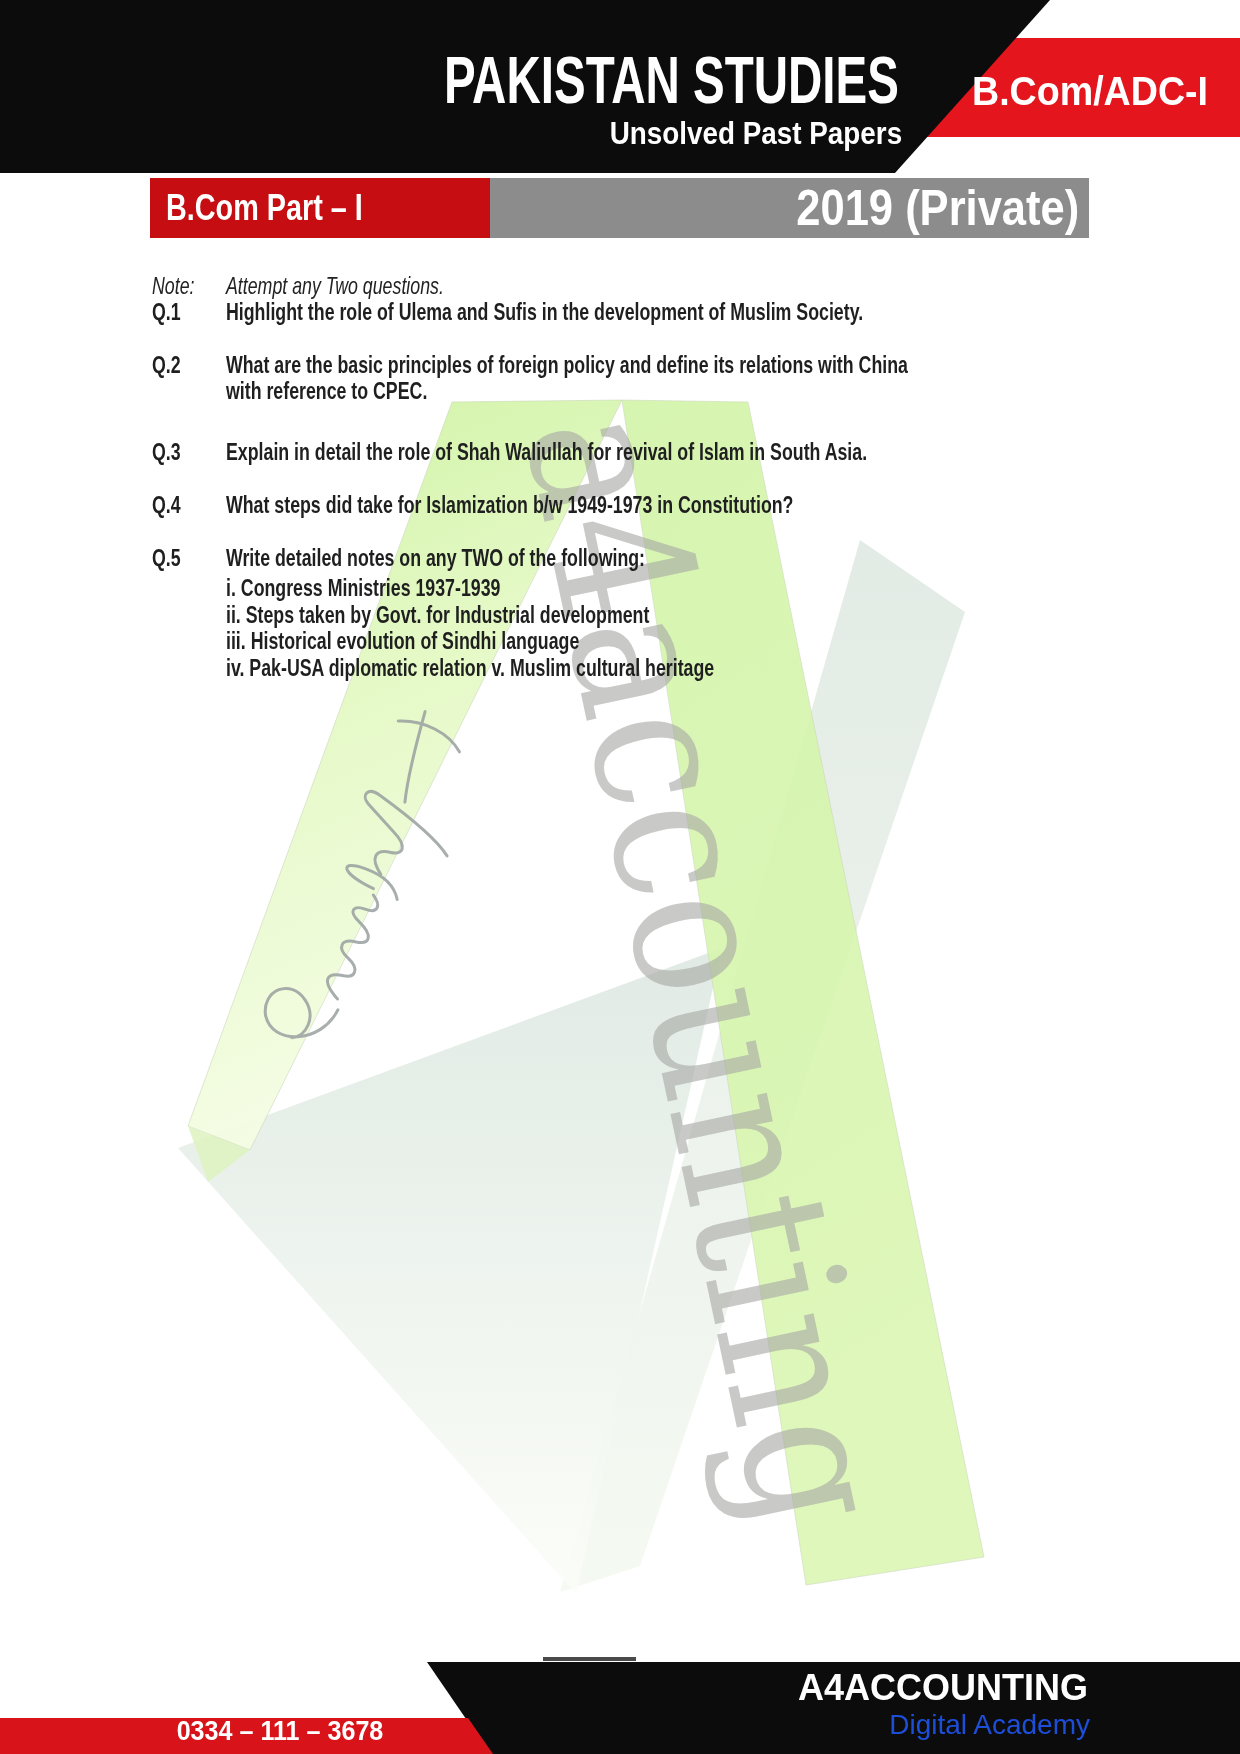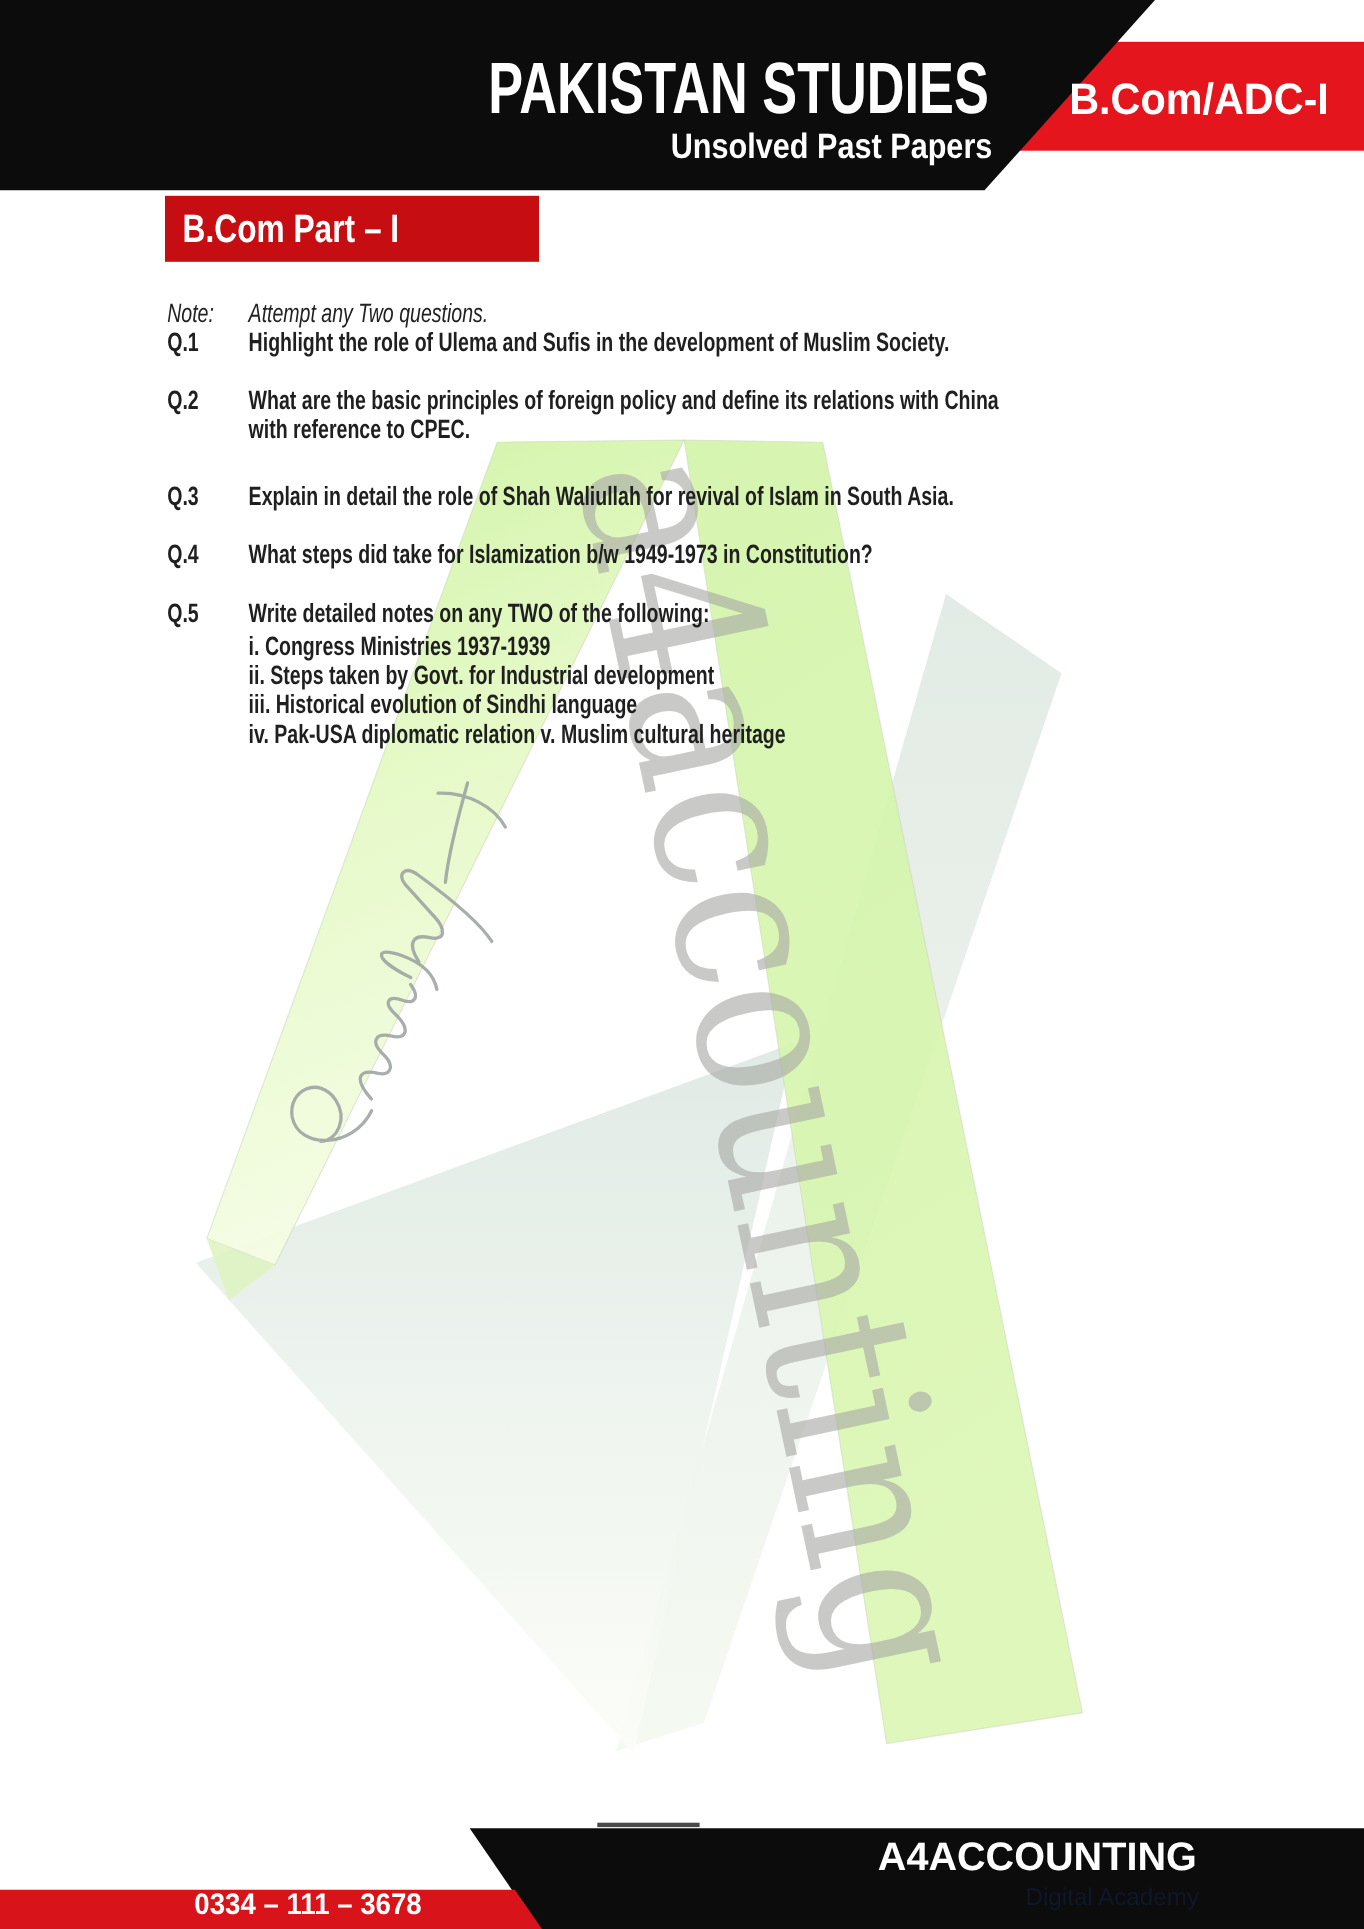--- a/index.html
+++ b/index.html
@@ -74,21 +74,21 @@
   .mt4{margin-top:4px;}
   .mt1{margin-top:1px;}
 
   
   .ft-brand{
     position:absolute;top:1670px;right:152px;
     font-size:36px;font-weight:700;color:#ffffff;line-height:36px;white-space:nowrap;
   }
   .ft-tag{
     position:absolute;top:1711px;right:150px;
-    font-size:22px;font-weight:400;color:#0f172a;line-height:28px;white-space:nowrap;
+    font-size:28px;font-weight:400;color:#1d4ed8;line-height:28px;white-space:nowrap;
   }
   .ft-phone{
     position:absolute;top:1716px;left:100px;width:360px;text-align:center;
     font-size:27px;font-weight:700;color:#ffffff;line-height:30px;white-space:nowrap;
     transform:scaleX(0.93);transform-origin:center;
   }
 </style>
 </head>
 <body>
 
@@ -197,19 +197,22 @@
   </svg>
 
   <div class="txt-layer">
     <div class="hdr-title">PAKISTAN STUDIES</div>
     <div class="hdr-sub">Unsolved Past Papers</div>
     <div class="hdr-badge">B.Com/ADC-I</div>
 
     <div class="part-box">
       <span>B.Com Part – I</span>
     </div>
+    <div class="year-bar">
+      <span>2019 (Private)</span>
+    </div>
 
     <div class="ft-brand">A4ACCOUNTING</div>
     <div class="ft-tag">Digital Academy</div>
     <div class="ft-phone">0334 – 111 – 3678</div>
   </div>
 
 </div>
 
 </body></html>

